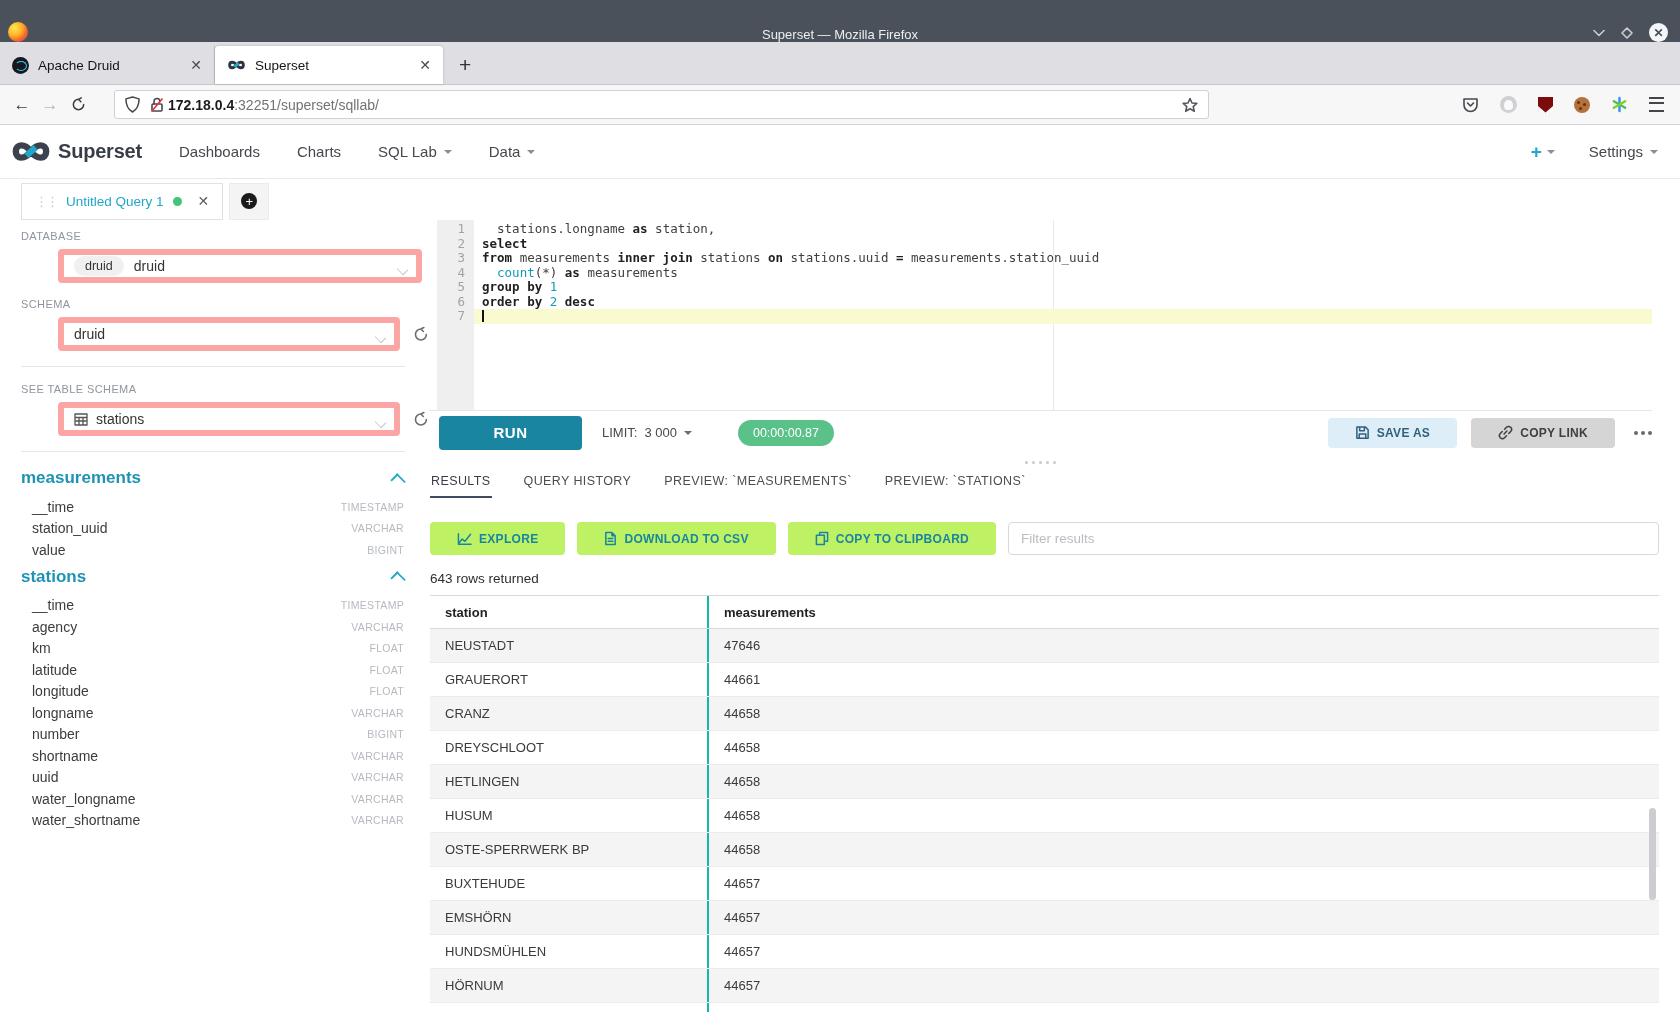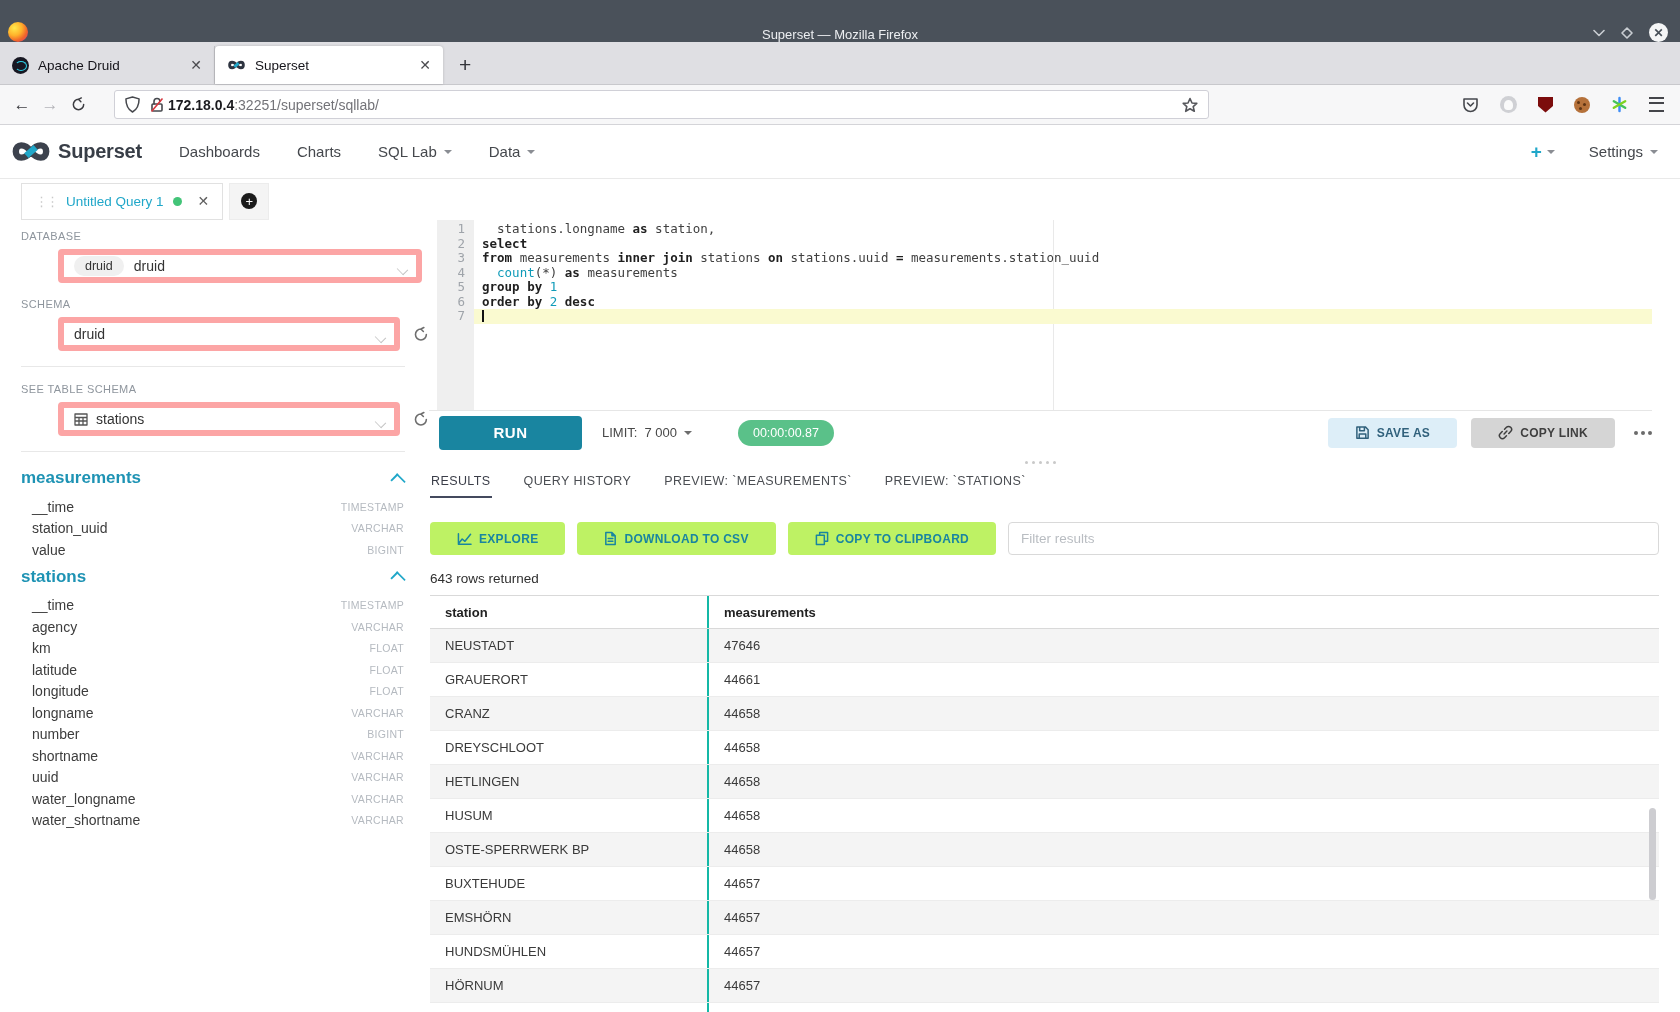--- a/index.html
+++ b/index.html
@@ -382,21 +382,21 @@
           <div class="cline"><span class="tok-k">group by</span><span class="tok-p"> </span><span class="tok-n">1</span></div>
           <div class="cline"><span class="tok-k">order by</span><span class="tok-p"> </span><span class="tok-n">2</span><span class="tok-p"> </span><span class="tok-k">desc</span></div>
           <div class="cline active"><span class="cursor"></span></div>
         </div>
     </div>
 
     <div class="runrow">
       <button class="runbtn">RUN</button>
       <div class="limit">
         <span>LIMIT:</span>
-        <span>7 000</span>
+        <span>3 000</span>
         <span class="caret"></span>
       </div>
       <div class="timer">00:00:00.87</div>
       <div class="run-right">
         <button class="btn saveas">
           <svg width="15" height="15" viewBox="0 0 16 16">
               <path d="M2 2 H11 L14 5 V14 H2 Z M5 2 V6 H10 V2 M4.5 14 V9.5 H11.5 V14" class="icon-stroke"></path>
             </svg>
           <span>SAVE AS</span>
         </button>

